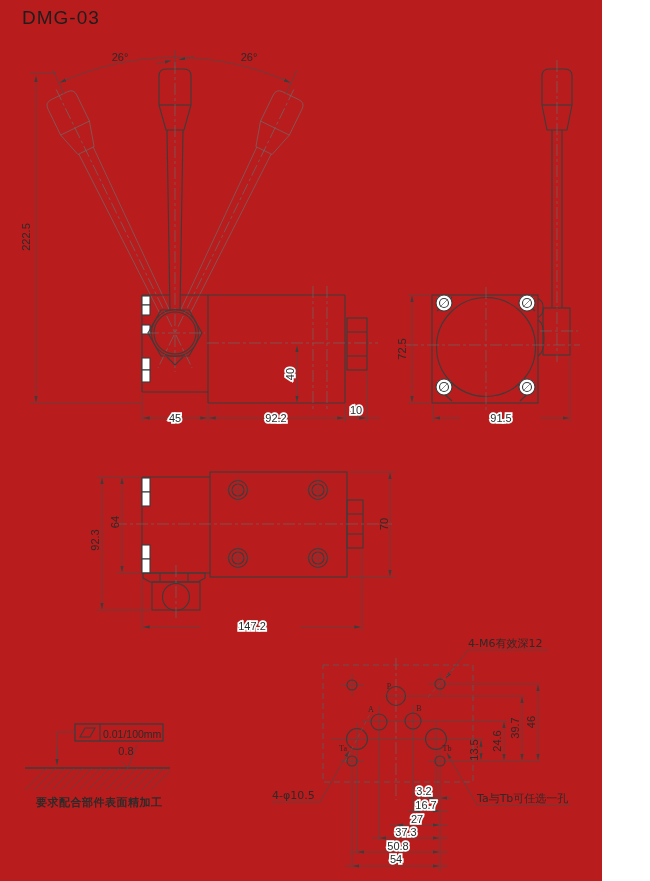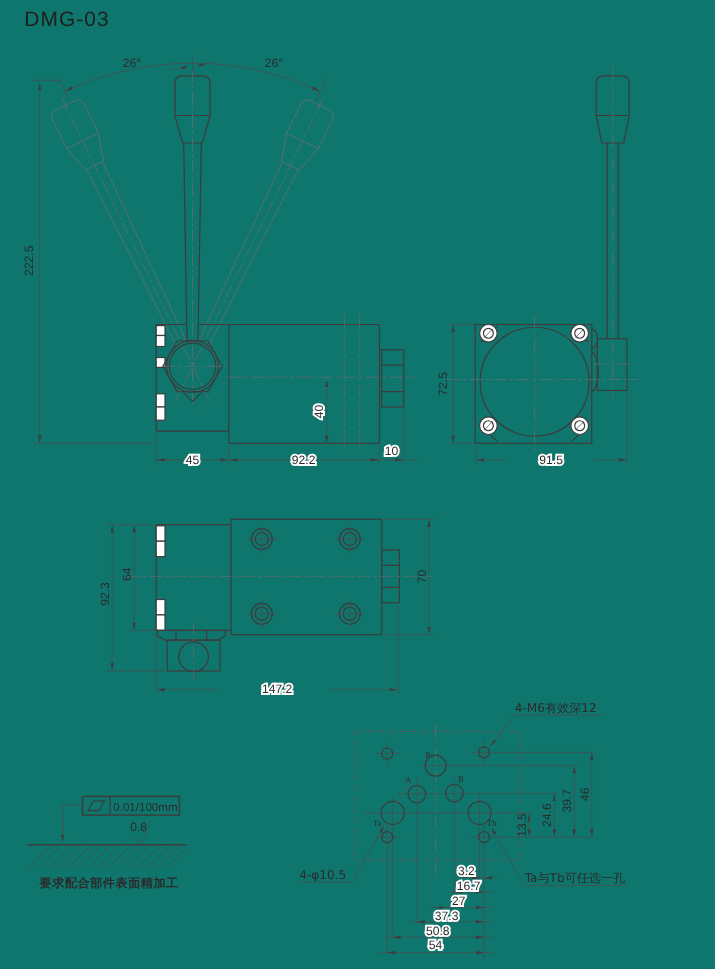--- a/index.html
+++ b/index.html
@@ -1,16 +1,16 @@
 <!DOCTYPE html>
 <html><head>
 <meta charset="utf-8">
 <style>
   html,body{margin:0;padding:0;background:#fff;}
-  #page{position:relative;width:650px;height:881px;background:#0f766e;overflow:hidden;
+  #page{position:relative;width:602px;height:881px;background:#b91c1c;overflow:hidden;
         font-family:"Liberation Sans",sans-serif;text-align:right;}
   svg{display:block;}
   .s   {stroke:#3c3c3c;stroke-width:1.1;fill:none;stroke-linejoin:miter;}
   .s2  {stroke:#3c3c3c;stroke-width:1.3;fill:none;}
   .th  {stroke:#4a4a4a;stroke-width:0.65;fill:none;}
   .ph  {stroke:#6e6e6e;stroke-width:0.6;fill:none;}
   .cl  {stroke:#6a6a6a;stroke-width:0.65;fill:none;stroke-dasharray:12 3 3 3;}
   .dsh {stroke:#5a5a5a;stroke-width:0.85;fill:none;stroke-dasharray:6 4;}
   .dsh2{stroke:#5a5a5a;stroke-width:0.65;fill:none;stroke-dasharray:4 3;}
   .wf  {fill:#ffffff;}

